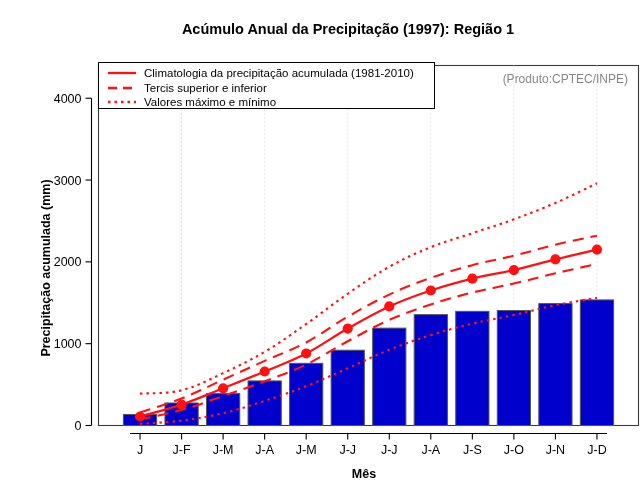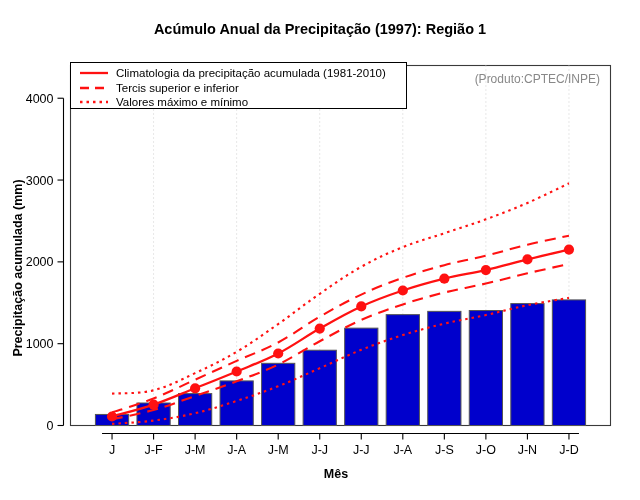--- a/index.html
+++ b/index.html
@@ -10,20 +10,21 @@
   body {
     width: 640px;
     height: 500px;
     font-family: "Liberation Sans", sans-serif;
     overflow: hidden;
   }
   #chart-root {
     position: relative;
     width: 508px;
     height: 500px;
+    margin-left: 28px;
   }
   svg#plot {
     display: block;
     width: 640px;
     height: 500px;
   }
   .ttl {
     font-family: "Liberation Sans", sans-serif;
     font-weight: bold;
     font-size: 14.5px;

